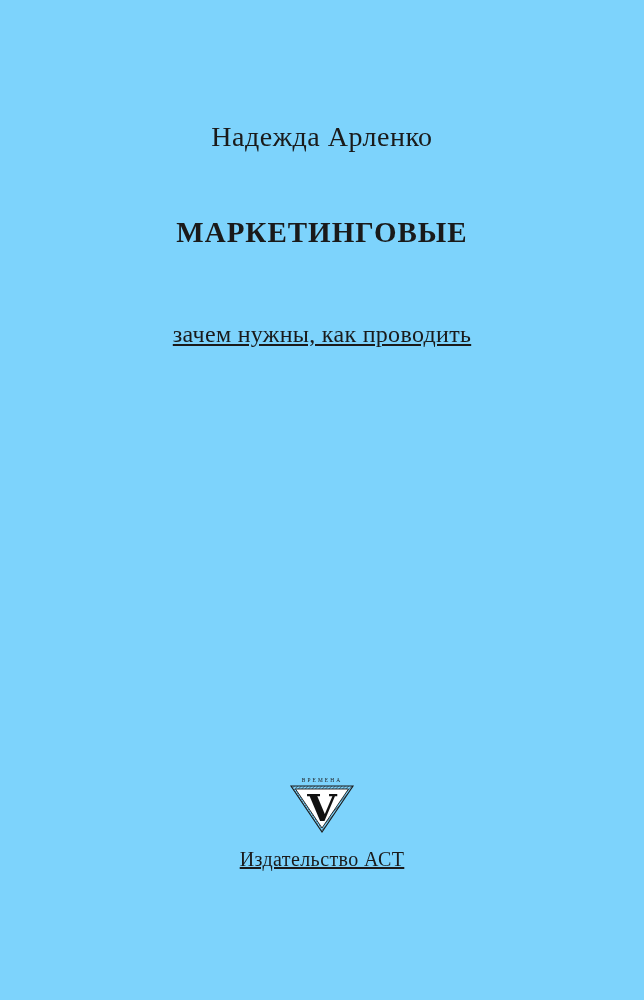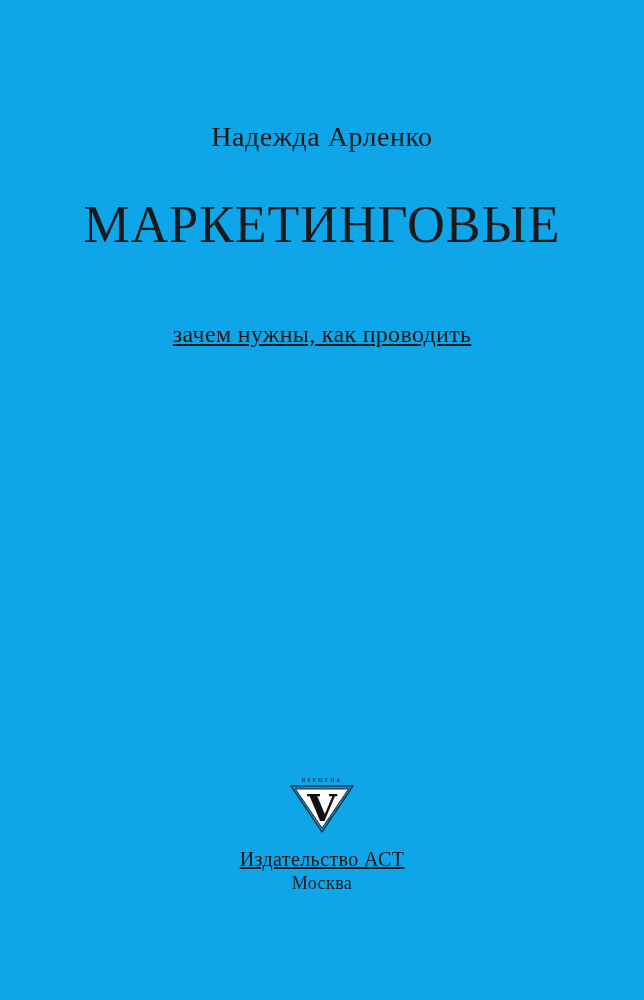--- a/index.html
+++ b/index.html
@@ -4,42 +4,42 @@
 <style>
   html, body {
     margin: 0;
     padding: 0;
     background: #ffffff;
   }
   .page {
     position: relative;
     width: 644px;
     height: 1000px;
-    background: #0ea5e9;
+    background: #7dd3fc;
     overflow: hidden;
     font-family: "Liberation Serif", "DejaVu Serif", serif;
     color: #1a1a1a;
   }
   .centered {
     position: absolute;
     left: 0;
     right: 0;
     text-align: center;
   }
   .author {
     top: 121px;
     font-size: 28px;
     letter-spacing: 0.5px;
   }
   .book-title {
-    top: 204px;
-    font-size: 52px;
+    top: 212px;
+    font-size: 29px;
     line-height: 41px;
     letter-spacing: 1px;
-    font-weight: 400;
+    font-weight: 700;
   }
   .book-subtitle {
     top: 316px;
     font-size: 24px;
     line-height: 36px;
     letter-spacing: 0.3px;
     text-decoration: underline;
   }
   .logo-wrap {
     top: 774px;
@@ -96,15 +96,14 @@
       </defs>
       <text class="imprint-text" x="33" y="7.5" text-anchor="middle">ВРЕМЕНА</text>
       <polygon points="2,12 64,12 33,58" fill="url(#hatch)" stroke="#1a1a1a" stroke-width="1.1"></polygon>
       <polygon points="6.5,15 59.5,15 33,54" fill="#ffffff" stroke="#1a1a1a" stroke-width="0.9"></polygon>
       <text class="logo-v" x="33" y="47" text-anchor="middle">V</text>
     </svg>
   </div>
 
   <div class="centered publisher">Издательство АСТ</div>
 
-  <div class="centered city">Москва</div>
 
 </div>
 
 </body></html>

